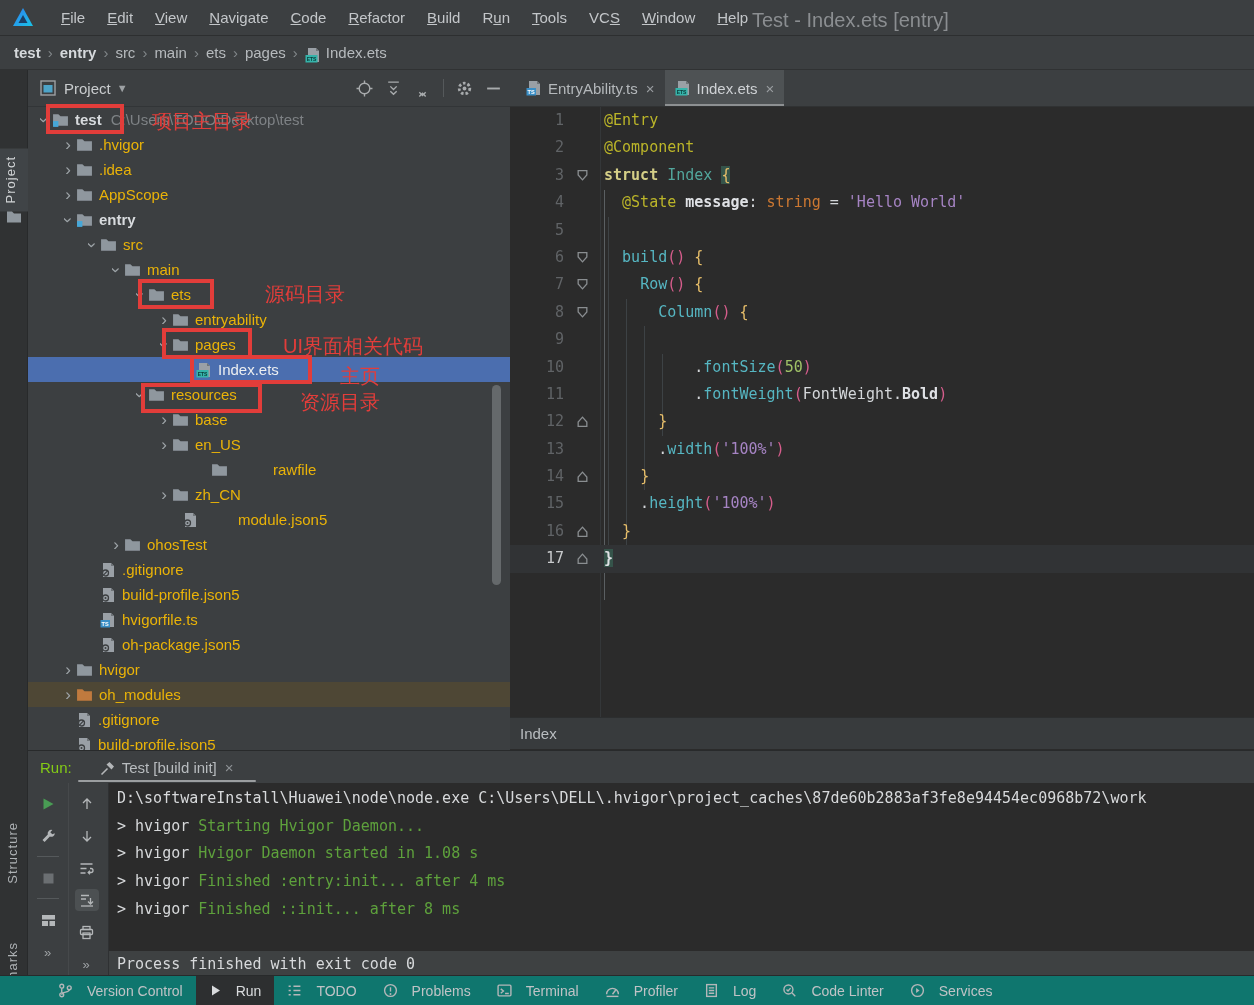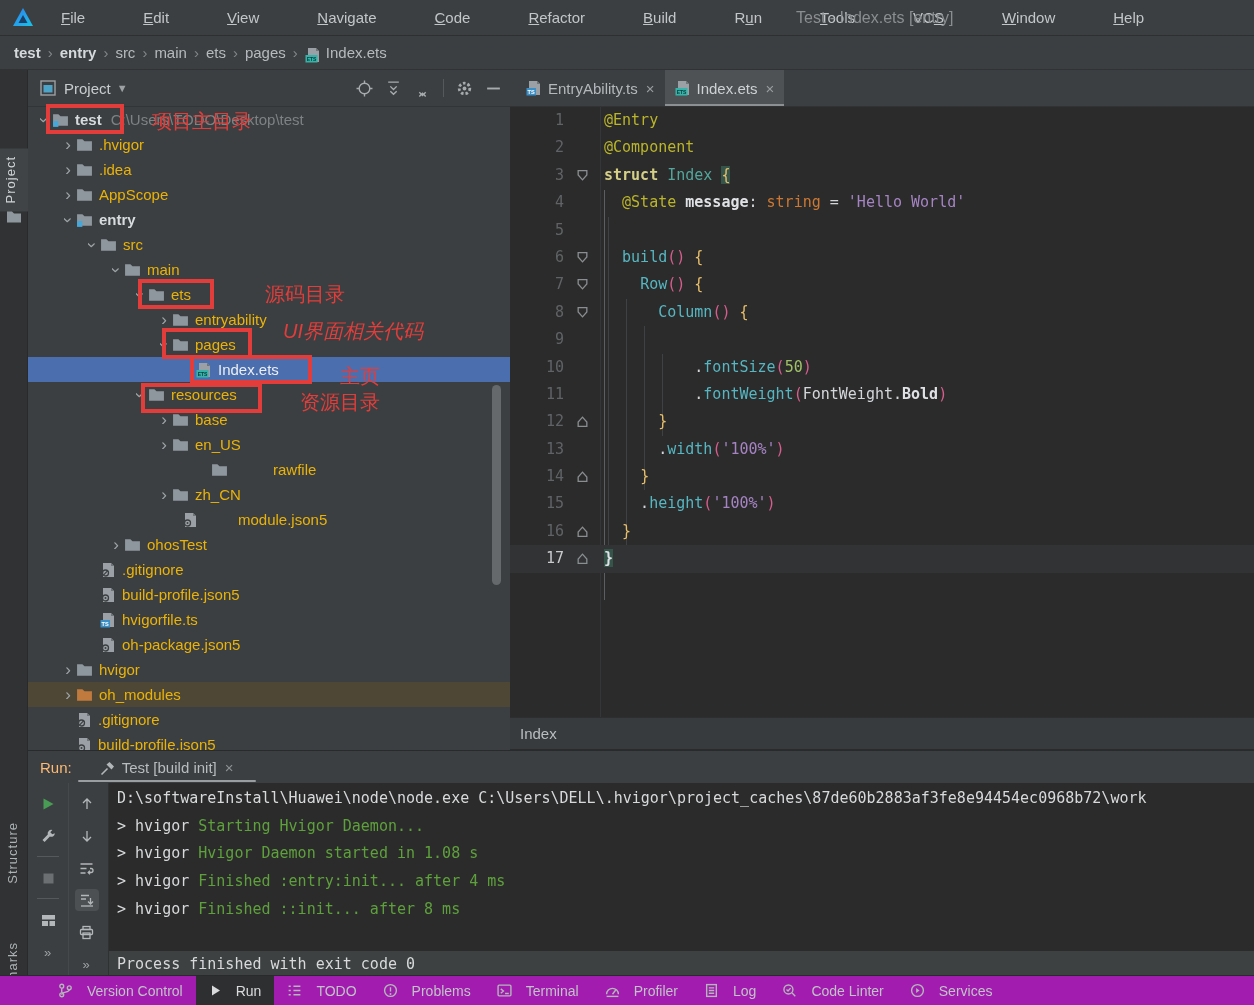--- a/index.html
+++ b/index.html
@@ -7,21 +7,21 @@
     font-family:"Liberation Sans", sans-serif; }
   .abs { position:absolute; }
   #app { position:relative; width:1254px; height:1005px; background:#2b2b2b; color:#bdc1c5; }
 
   
   #menubar { left:0; top:0; width:1254px; height:36px; background:#3c3f41;
     border-bottom:1px solid #2d2f30; display:flex; align-items:center; }
   #logo { width:26px; height:26px; margin:0 14px 0 10px; }
   .menu-item { padding:0 11px; font-size:15px; color:#c3c6c9; cursor:default; }
   .menu-item u { text-decoration:underline; }
-  #win-title { left:752px; top:9px; font-size:16px; color:#8b8e91;margin-left:44px; }
+  #win-title { left:752px; top:9px; font-size:20px; color:#8b8e91; }
 
   
   #crumbbar { left:0; top:36px; width:1254px; height:34px; background:#3c3f41;
     border-bottom:1px solid #303233; display:flex; align-items:center; padding-left:14px; }
   .crumb { font-size:15px; color:#b6babd; }
   .crumb.bold { font-weight:bold; color:#d6d9dc; }
   .crumb-sep { color:#82878a; margin:0 7px; font-size:15px; }
   .crumb-ico { margin-right:5px; position:relative; top:2px; }
 
   
@@ -88,40 +88,40 @@
   .hl { background:#35544a; }
   .guide { position:absolute; width:1px; background:#3d4245; }
   #fold-guide { position:absolute; width:1px; background:#5a5f62; }
   #gutline { position:absolute; width:1px; background:#343739; }
   #ed-crumb { height:32px; background:#383b3d; border-top:1px solid #2c2e2f; display:flex;
     align-items:center; padding-left:10px; font-size:15px; color:#b9bdc0; position:relative; top:-1px;}
 
   
   #runpanel { left:28px; top:750px; width:1226px; height:225px; background:#3c3f41; border-top:1px solid #282a2b; }
   #run-header { height:32px; display:flex; align-items:center; position:relative; }
-  #run-label { font-size:15px; color:#fdba74; margin-left:12px; }
+  #run-label { font-size:15px; color:#84cc16; margin-left:12px; }
   #run-tab { display:flex; align-items:flex-end; margin-left:28px; font-size:15px; color:#b8bcbf; }
   #run-tab .x { margin-left:8px; color:#8e9295; }
   #run-underline { position:absolute; left:50px; top:29px; width:178px; height:2px; background:#9b9ea0; border-radius:2px; }
   #run-tools { position:absolute; left:0; top:32px; width:80px; height:193px; }
   .tcol { position:absolute; top:0; width:36px; display:flex; flex-direction:column; align-items:center; }
   #tcol1 { left:2px; } #tcol2 { left:40px; border-left:1px solid #46494b; height:193px; }
   .tbtn { margin-top:10px; width:24px; height:22px; display:flex; align-items:center; justify-content:center; cursor:pointer; }
   .tbtn.active { background:#4c5052; border-radius:4px; }
   .tsep { width:22px; height:1px; background:#55595b; margin-top:9px; }
   .more { color:#9da1a4; font-size:13px; letter-spacing:1px; }
   #console { position:absolute; left:80px; top:32px; width:1146px; height:193px; background:#2b2b2b;
     border-left:1px solid #2f3133; font-family:"DejaVu Sans Mono","Liberation Mono",monospace;
     font-size:15px; overflow:hidden; padding-top:2px; }
   .kline { height:27.7px; line-height:27.7px; white-space:pre; padding-left:8px; }
   .kline.hi { background:#3e4142; }
   .k-white { color:#d7d9db; } .k-green { color:#5ea13c; }
 
   
-  #bottombar { left:0; top:975px; width:1254px; height:30px; background:#a21caf;
+  #bottombar { left:0; top:975px; width:1254px; height:30px; background:#0f766e;
     border-top:1px solid #282a2b; display:flex; align-items:center; padding-left:45px; }
   .bitem { display:flex; align-items:center; height:30px; padding:0 13px; font-size:14px;
     color:#c0c3c6; cursor:pointer; }
   .bitem.active { background:#2d2f30; color:#dadcde; }
   .bitem svg { margin-right:7px; }
   .ic { stroke:#b4b7b9; fill:none; stroke-width:1.3; }
 </style>
 </head>
 <body>
 
@@ -131,21 +131,21 @@
     <svg id="logo" viewBox="0 0 26 26">
       <defs>
           <linearGradient id="lg" x1="0" y1="0" x2="1" y2="1">
         <stop offset="0" stop-color="#2f7ef0"></stop>
             <stop offset="1" stop-color="#19c3e6"></stop>
           </linearGradient>
         </defs>
       <path d="M13 3 L23 21 H3 Z" fill="url(#lg)"></path>
       <path d="M13 10 L17.5 18 H8.5 Z" fill="#1b3f66"></path>
     </svg>
-    <div id="menu-items" style="display:flex;gap:36px;">
+    <div id="menu-items" style="display:flex;">
         <span class="menu-item"><u>F</u>ile</span>
         <span class="menu-item"><u>E</u>dit</span>
         <span class="menu-item"><u>V</u>iew</span>
         <span class="menu-item"><u>N</u>avigate</span>
         <span class="menu-item"><u>C</u>ode</span>
         <span class="menu-item"><u>R</u>efactor</span>
         <span class="menu-item"><u>B</u>uild</span>
         <span class="menu-item">R<u>u</u>n</span>
         <span class="menu-item"><u>T</u>ools</span>
         <span class="menu-item">VC<u>S</u></span>
@@ -493,21 +493,21 @@
     <div id="proj-scroll" class="abs"></div>
   </div>
 
   <div class="redbox" style="left:46px;top:104px;width:78px;height:30px;"></div>
   <div class="redbox" style="left:138px;top:279px;width:76px;height:30px;"></div>
   <div class="redbox" style="left:162px;top:328px;width:90px;height:31px;"></div>
   <div class="redbox" style="left:190px;top:355px;width:122px;height:29px;"></div>
   <div class="redbox" style="left:141px;top:383px;width:121px;height:30px;"></div>
   <div class="redtext" style="left:152px;top:108px;">项目主目录</div>
   <div class="redtext" style="left:265px;top:281px;">源码目录</div>
-  <div class="redtext" style="left:283px;top:318px;font-style:italic;">UI界面相关代码</div>
+  <div class="redtext" style="left:283px;top:333px;">UI界面相关代码</div>
   <div class="redtext" style="left:340px;top:363px;">主页</div>
   <div class="redtext" style="left:300px;top:389px;">资源目录</div>
 
   <div id="editor" class="abs">
     <div id="tabbar">
         <div class="etab">
           <span class="ticon">
             <svg width="16" height="16" viewBox="0 0 16 16">
               <path d="M3 1h8l3 3v11H3z" fill="#9aa0a6"></path>
               <path d="M11 1l3 3h-3z" fill="#6f7478"></path>

